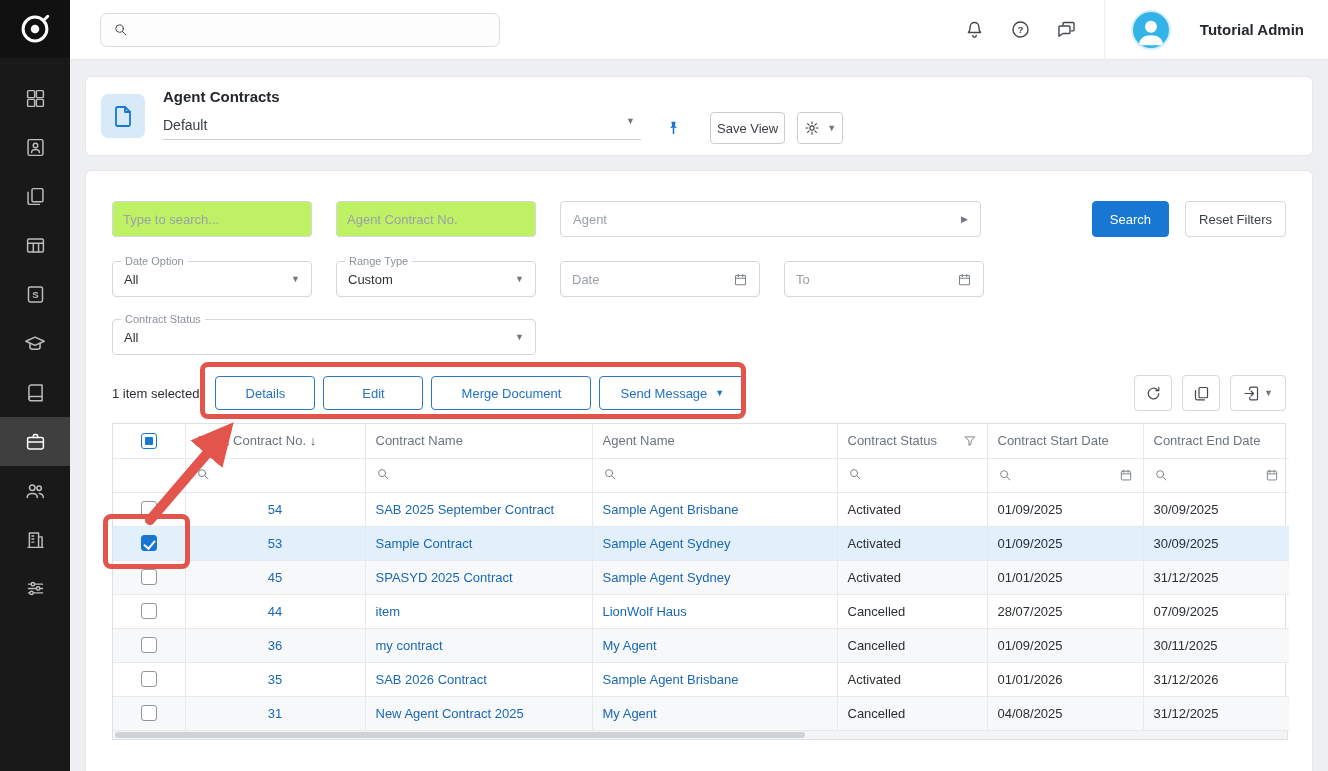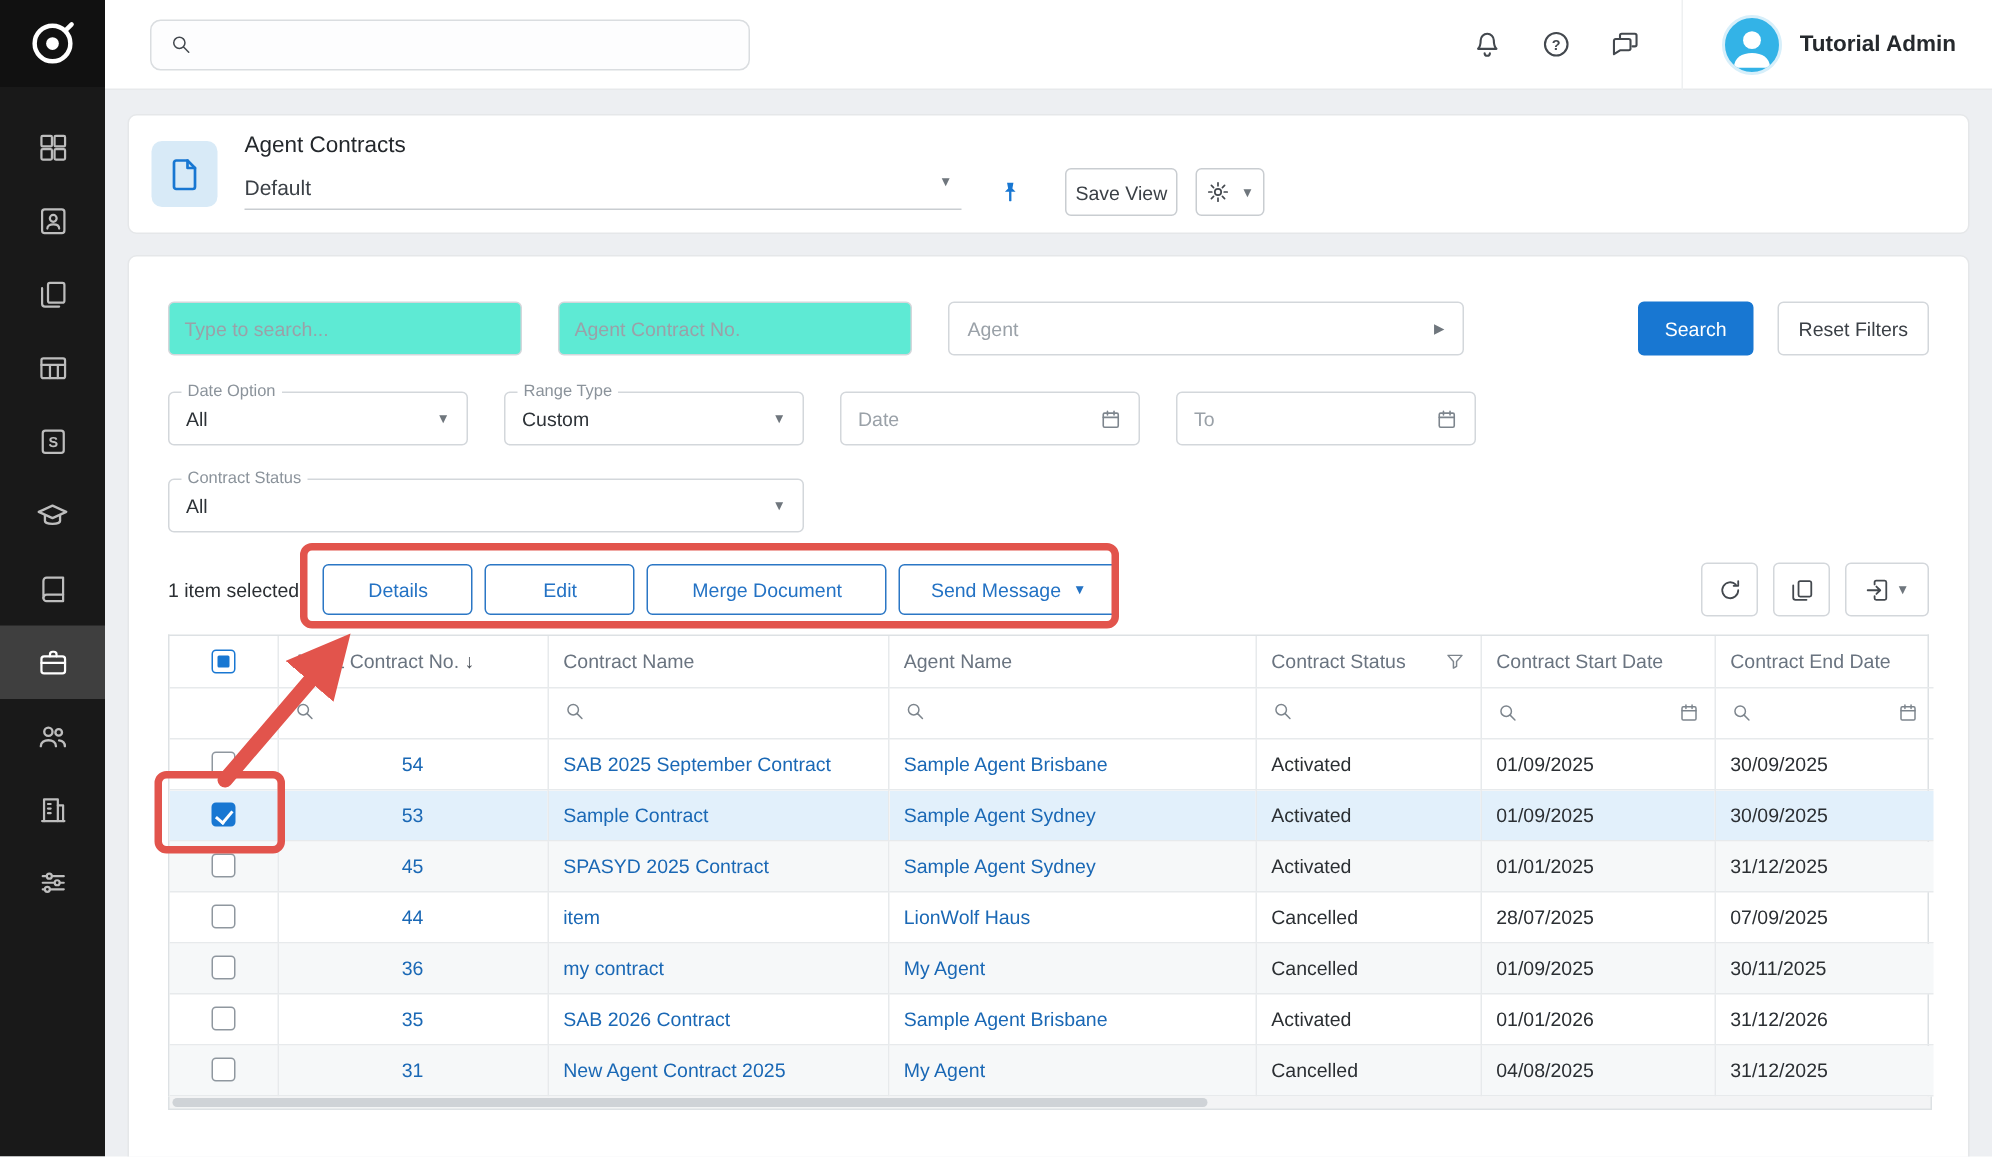--- a/index.html
+++ b/index.html
@@ -17,47 +17,47 @@
 .si text{stroke:none;fill:#bdbdbd;font-weight:bold}
 
 
 .topbar{position:absolute;left:70px;top:0;right:0;height:60px;background:#fff;border-bottom:1px solid #e7e9eb;display:flex;align-items:center;z-index:20}
 .search-box{margin-left:30px;width:400px;height:34px;border:1px solid #dadde0;border-radius:7px;background:#fdfdfe;display:flex;align-items:center;padding:0 12px;gap:9px}
 .search-box input{border:0;outline:0;flex:1;font:inherit;font-size:13px;color:#333;background:transparent}
 .search-box input::placeholder{color:#9aa1a8}
 .ti{fill:none;stroke:#43484e;stroke-width:1.6;stroke-linecap:round;stroke-linejoin:round}
 .topbar-right{margin-left:auto;display:flex;align-items:center}
 .icon-plain{width:46px;height:42px;display:flex;align-items:center;justify-content:center;cursor:pointer}
-.user{display:flex;align-items:center;gap:12px;padding:0 24px 0 26px;height:60px;margin-left:14px;border-left:1px solid #eef0f1;cursor:pointer}
+.user{display:flex;align-items:center;gap:29px;padding:0 24px 0 26px;height:60px;margin-left:14px;border-left:1px solid #eef0f1;cursor:pointer}
 .avatar{width:40px;height:40px;border-radius:50%;background:#33b3e7;display:flex;align-items:flex-end;justify-content:center;overflow:hidden;border:2px solid #d7effa}
 .user-name{font-weight:700;font-size:15px;color:#25292d}
 
 
 .main{position:absolute;left:70px;top:60px;right:0;bottom:0;padding:16px 15px 0}
 .card{background:#fff;border:1px solid #e5e7e9;border-radius:6px}
 
 
 .view-card{height:80px;display:flex;align-items:center;padding:0 15px;margin-bottom:14px}
 .view-icon{width:44px;height:44px;background:#d8eaf7;border-radius:7px;display:flex;align-items:center;justify-content:center;margin-right:18px;flex:0 0 auto}
 .view-body{display:flex;flex-direction:column}
-.view-title{font-weight:400;font-size:15px;color:#24282c;margin-bottom:7px}
+.view-title{font-weight:700;font-size:15px;color:#24282c;margin-bottom:7px}
 .view-row{display:flex;align-items:center}
 .view-select{width:478px;display:flex;justify-content:space-between;border-bottom:1px solid #c9cdd1;padding:0 6px 6px 0;font-size:14px;color:#3b4046;cursor:pointer}
 .caret{color:#6f767d;font-size:9px;line-height:1}
 .pin-wrap{margin:0 28px 0 24px;display:flex;align-items:center}
 .btn{border:1px solid #c9cdd1;background:#fff;border-radius:4px;height:32px;padding:0 6px;font:inherit;font-size:13px;color:#3b4046;cursor:pointer;display:inline-flex;align-items:center;gap:7px}
 
 
 .frow{display:flex;align-items:center;gap:24px;padding:0 26px}
 .frow1{margin-top:30px}
 .frow2{margin-top:24px}
 .frow3{margin-top:22px}
-.input{height:36px;border:1px solid #d3d7db;border-radius:4px;padding:0 10px;font:inherit;font-size:13px;color:#333;width:236px;outline:none;background:#5eead4}
+.input{height:36px;border:1px solid #d3d7db;border-radius:4px;padding:0 10px;font:inherit;font-size:13px;color:#333;width:200px;outline:none;background:#bef264}
 .input::placeholder{color:#9aa1a8}
-.combo{width:344px;height:36px;border:1px solid #d3d7db;border-radius:4px;display:flex;justify-content:space-between;align-items:center;padding:0 12px;color:#9aa1a8;background:#fff;cursor:pointer}
+.combo{width:421px;height:36px;border:1px solid #d3d7db;border-radius:4px;display:flex;justify-content:space-between;align-items:center;padding:0 12px;color:#9aa1a8;background:#fff;cursor:pointer}
 .fl{position:relative;height:36px;border:1px solid #d3d7db;border-radius:4px;display:flex;align-items:center;justify-content:space-between;padding:0 11px;width:200px;background:#fff;cursor:pointer;color:#2e3338}
 .fl .lbl{position:absolute;top:-7px;left:8px;background:#fff;padding:0 4px;font-size:11px;color:#8b939b}
 .fl.wide{width:424px}
 .fl .ph{color:#9aa1a8}
 .btn-primary{margin-left:auto;background:#1877d2;border:1px solid #1877d2;color:#fff;border-radius:4px;height:36px;padding:0 17px;font:inherit;font-size:13px;cursor:pointer}
 .btn-reset{border:1px solid #d3d7db;background:#fff;color:#3b4046;border-radius:4px;height:36px;padding:0 13px;font:inherit;font-size:13px;cursor:pointer;margin-left:16px}
 
 
 .action-bar{display:flex;align-items:center;margin:20px 26px 0}
 .sel-text{margin-right:16px;color:#2b2f33;white-space:nowrap}

